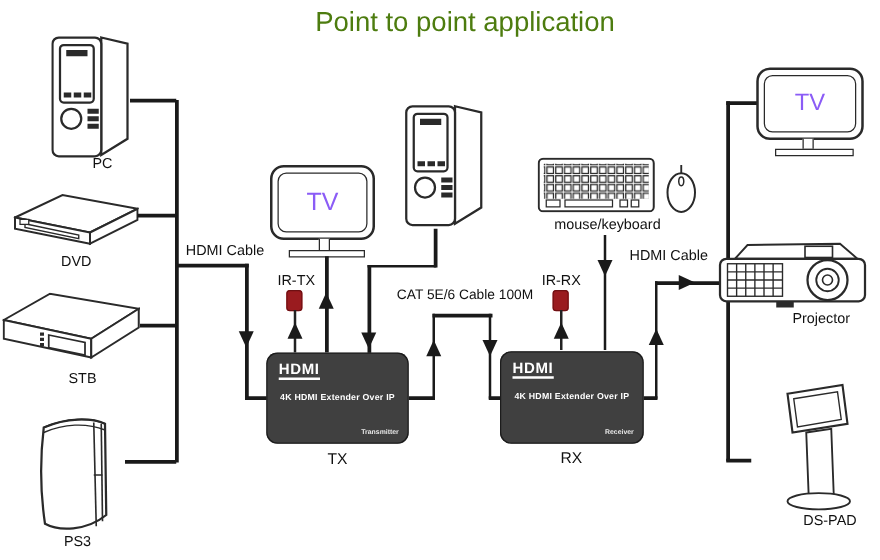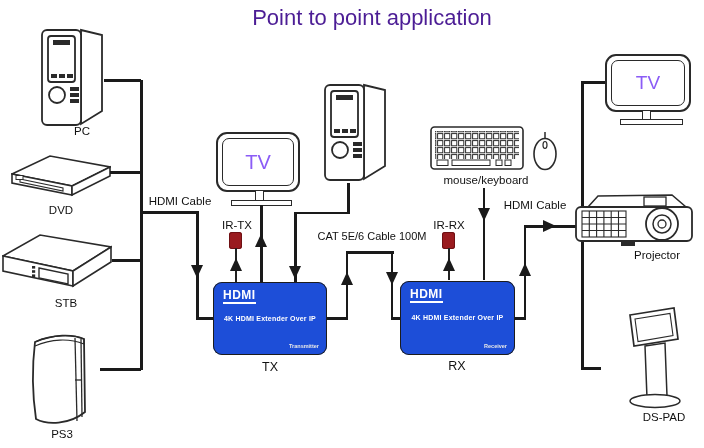--- a/index.html
+++ b/index.html
@@ -3,31 +3,31 @@
 <meta charset="utf-8">
 <style>
   html,body{margin:0;padding:0;background:#fff;}
   #stage{position:relative;width:704px;height:448px;background:#ffffff;overflow:hidden;
          font-family:"Liberation Sans",sans-serif;color:#1a1a1a;}
   .abs{position:absolute;}
   .line{position:absolute;background:#1a1a1a;}
   .thin{background:#222;}
   .lbl{position:absolute;font-size:11.5px;color:#111;white-space:nowrap;text-align:center;}
   .title{position:absolute;left:182px;top:5px;width:380px;text-align:center;
-         font-size:22px;color:#4c1d95;letter-spacing:0px;}
+         font-size:22px;color:#4d7c0f;letter-spacing:0px;}
   .arr{position:absolute;width:0;height:0;}
   .arr.up{border-left:6px solid transparent;border-right:6px solid transparent;border-bottom:13px solid #1a1a1a;}
   .arr.down{border-left:6px solid transparent;border-right:6px solid transparent;border-top:13px solid #1a1a1a;}
   .arr.right{border-top:6px solid transparent;border-bottom:6px solid transparent;border-left:13px solid #1a1a1a;}
   .tv-outer{position:absolute;border:2.5px solid #2a2a2a;border-radius:11px;background:#fff;}
   .tv-inner{position:absolute;inset:4px;border:1.6px solid #2a2a2a;border-radius:7px;
             display:flex;align-items:center;justify-content:center;font-size:20px;color:#8b5cf6;}
   .tv-stand{position:absolute;border:1.6px solid #2a2a2a;border-top:none;background:#fff;}
   .tv-base{position:absolute;border:1.6px solid #2a2a2a;background:#fff;}
-  .ext-box{position:absolute;width:114px;height:73px;background:#1d4ed8;border-radius:9px;
+  .ext-box{position:absolute;width:114px;height:73px;background:#404040;border-radius:9px;
            box-shadow:0 0 0 1px #1c1c1c inset;}
   .hdmi-logo{position:absolute;left:10px;top:7px;color:#fff;font-weight:bold;font-size:12px;
              letter-spacing:.5px;line-height:12px;border-bottom:2px solid #fff;padding-bottom:1px;}
   .ext-product{position:absolute;left:0;right:0;top:33px;text-align:center;color:#fff;
                font-size:7px;font-weight:bold;letter-spacing:.2px;}
   .ext-role{position:absolute;right:8px;bottom:6px;color:#e8e8e8;font-size:5.5px;font-weight:bold;}
   .ir-conn{position:absolute;width:13px;height:17px;background:#9a1b1f;border-radius:3px;
            box-shadow:0 0 0 1px #6e1013 inset;}
   svg{display:block;}
 </style>

